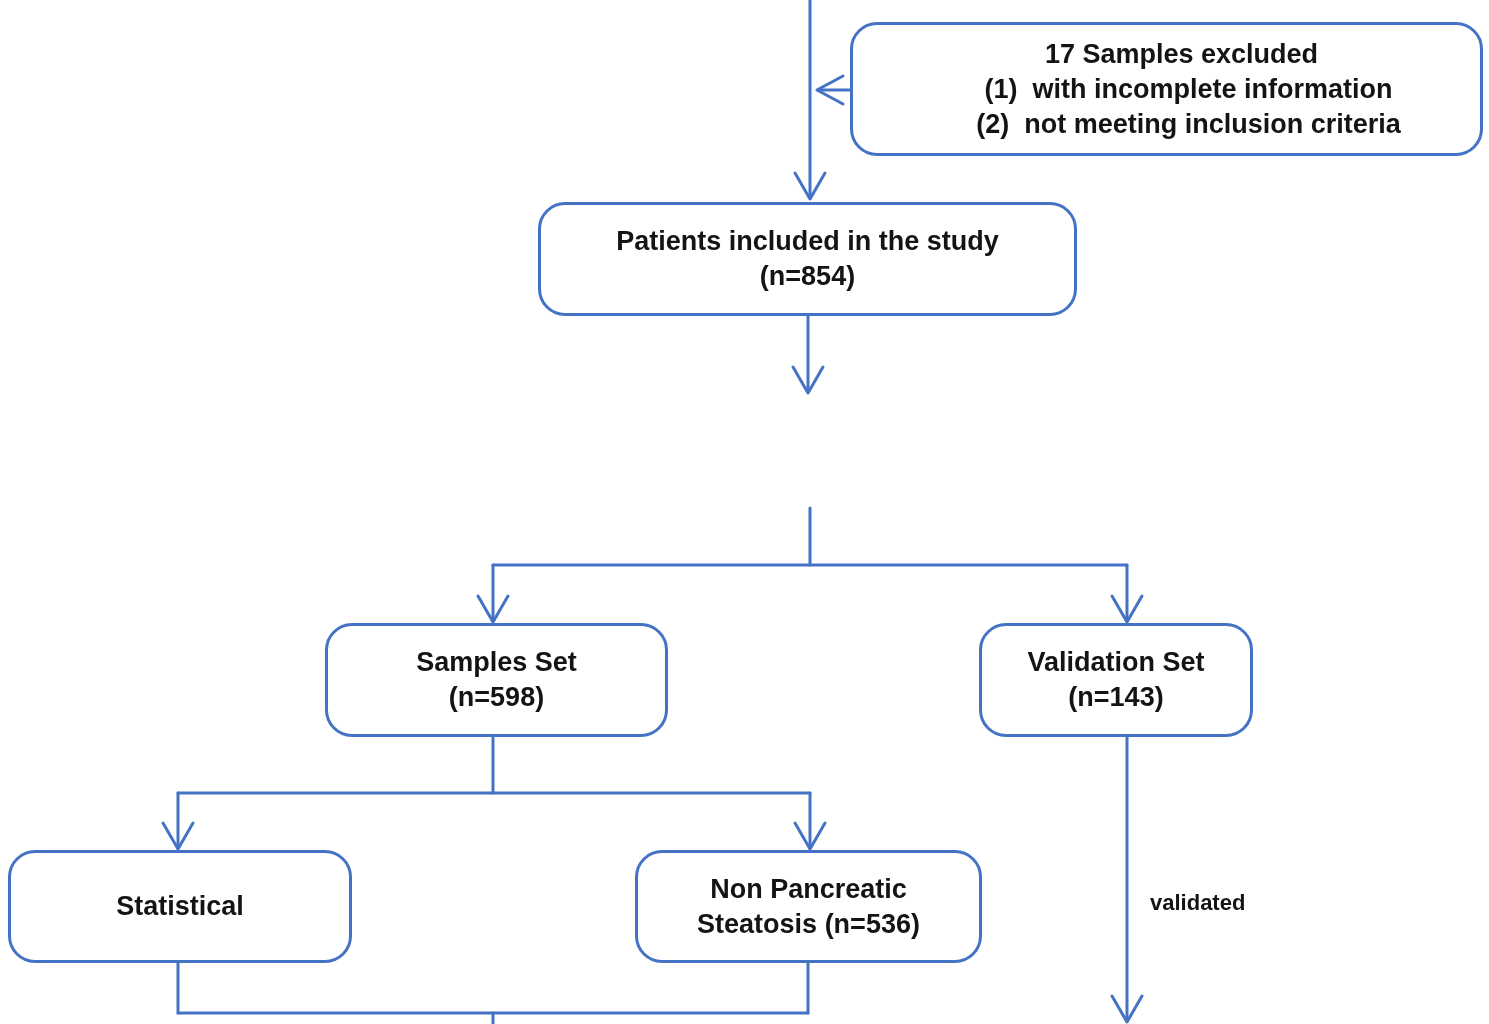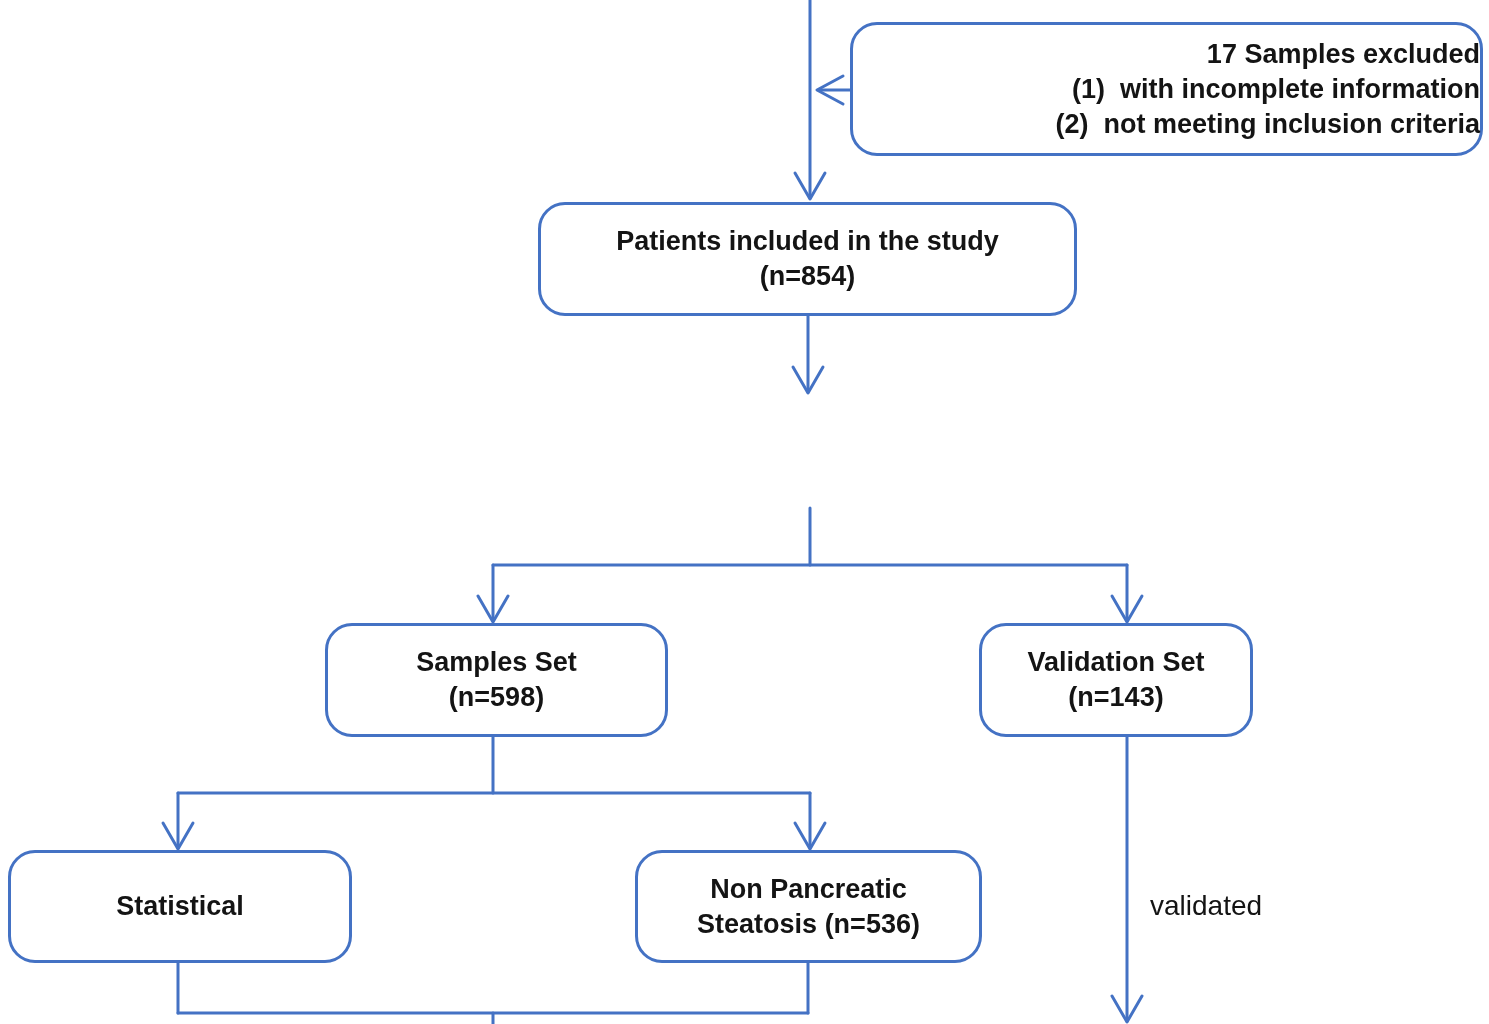--- a/index.html
+++ b/index.html
@@ -24,21 +24,21 @@
     background: #ffffff;
     border: 3px solid var(--accent, #4472C4);
     border-radius: 27px;
     display: flex; flex-direction: column;
     justify-content: center; align-items: center;
     text-align: left;
     font-weight: bold; font-size: 27px; line-height: 35px;
     color: var(--text, #141414);
   }
   .node--left {
-    align-items: flex-end; text-align: left;
+    align-items: center; text-align: left;
     padding-left: 30px;
   }
   .node--left .indent { padding-left: 14px; white-space: pre; }
   .node--filled {
     background: var(--software-fill, #B4C7E7);
     border: 4px solid var(--software-border, #3A5BA9);
     border-radius: 24px;
     color: var(--software-text, #ffffff);
     text-shadow: 0 0 1px rgba(255,255,255,.4);
   }
@@ -48,21 +48,21 @@
   .node-patients      { left: 538px; top: 202px; width: 539px; height: 114px; }
   .node-software      { left: 600px; top: 395px; width: 417px; height: 113px; }
   .node-modeling      { left: 325px; top: 623px; width: 343px; height: 114px; }
   .node-validation    { left: 953px; top: 623px; width: 274px; height: 114px; margin-left: 26px; }
   .node-pancreatic    { left: 8px;   top: 850px; width: 344px; height: 113px; }
   .node-nonpancreatic { left: 635px; top: 850px; width: 347px; height: 113px; }
 
   .edge-label {
     position: absolute;
     left: 1150px; top: 890px;
-    font-weight: normal; font-size: 28px;
+    font-weight: bold; font-size: 22px;
     color: var(--text, #141414);
   }
 </style>
 </head>
 <body>
 
 <div class="stage">
 
   <svg class="connectors" width="1489" height="1024" viewBox="0 0 1489 1024" aria-hidden="true">
     <g>

